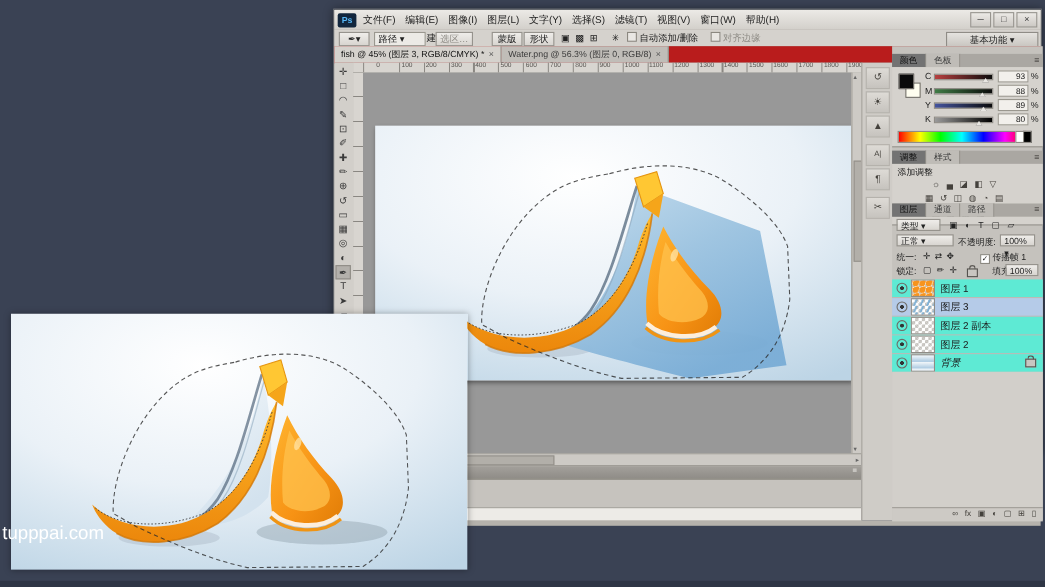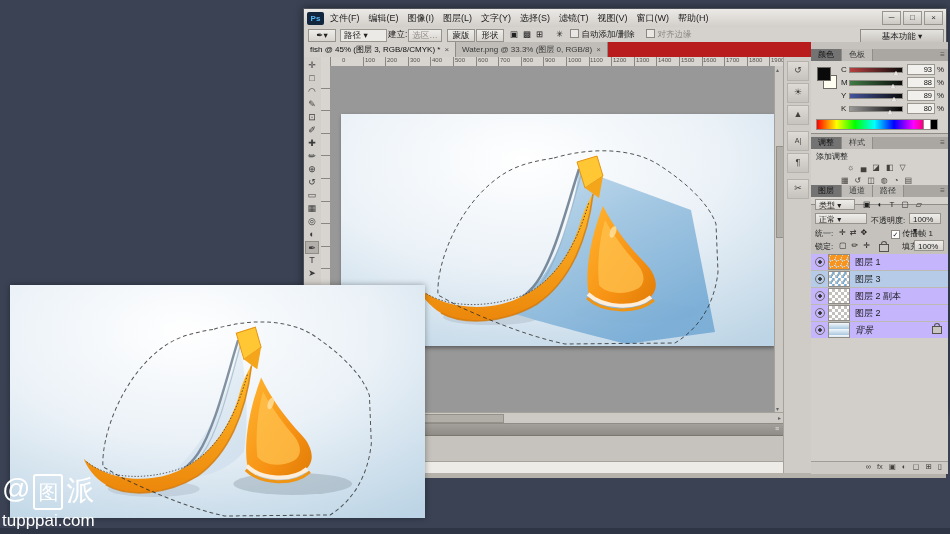--- a/index.html
+++ b/index.html
@@ -86,21 +86,21 @@
   #spec-w{position:absolute;width:6px;height:9px;background:#fff;border:1px solid #8f8c86}
   #spec-k{position:absolute;width:6px;height:9px;background:#000;border:1px solid #8f8c86}
   .swatch{position:absolute;width:12px;height:12px;border:1px solid #6e6b66}
 
   
   .adjrow{position:absolute;left:0;width:137px;text-align:center;font-size:8px;color:#44413c;letter-spacing:6px}
 
   
   .lrow{position:absolute;left:0;width:137px;font-size:8px;color:#222}
   .sel{border:1px solid #96938d;background:linear-gradient(#efedea,#d8d5d0);display:inline-block;text-align:left;padding:0 3px;box-sizing:border-box}
-  .lay{position:absolute;left:0;width:137px;height:16px;background:#c4b5fd;border-bottom:1px solid #bdbab5;display:flex;align-items:center}
+  .lay{position:absolute;left:0;width:137px;height:16px;background:#5eead4;border-bottom:1px solid #bdbab5;display:flex;align-items:center}
   .lay.selected{background:#b5cbe8}
   .eye{width:8px;height:8px;border-radius:50%;border:1px solid #6e6b66;margin:0 3px 0 4px;background:radial-gradient(circle,#333 1.5px,transparent 2px)}
   .thumb{width:20px;height:14px;border:1px solid #8f8c86;margin-right:5px;background-color:#fff;
      background-image:linear-gradient(45deg,#c3c0bb 25%,transparent 25%,transparent 75%,#c3c0bb 75%),linear-gradient(45deg,#c3c0bb 25%,transparent 25%,transparent 75%,#c3c0bb 75%);
      background-size:6px 6px;background-position:0 0,3px 3px}
   .th-orange{background-image:radial-gradient(circle at 55% 45%,#f7941e 0 2.5px,transparent 3px),radial-gradient(circle at 35% 65%,#f7941e 0 1.5px,transparent 2px),linear-gradient(45deg,#c3c0bb 25%,transparent 25%,transparent 75%,#c3c0bb 75%),linear-gradient(45deg,#c3c0bb 25%,transparent 25%,transparent 75%,#c3c0bb 75%)}
   .th-water{background-image:linear-gradient(115deg,transparent 35%,#8fbcdc 42%,#6fa6cf 58%,transparent 65%),linear-gradient(45deg,#c3c0bb 25%,transparent 25%,transparent 75%,#c3c0bb 75%),linear-gradient(45deg,#c3c0bb 25%,transparent 25%,transparent 75%,#c3c0bb 75%)}
   .th-bg{background-image:linear-gradient(180deg,#f4f8fb,#a9c8e0)}
   .lname{font-size:9px;color:#1c1c1c}
   .locksym{position:relative;width:8px;height:6px;border:1px solid #55524e;background:#c9c6c1;margin-left:auto;margin-right:6px}
@@ -144,37 +144,37 @@
       <span class="wbtn">─</span>
       <span class="wbtn">□</span>
       <span class="wbtn">×</span>
     </span>
   </div>
 
   <div id="optbar" class="a">
     <span class="ob obox" style="left:4px;width:26px"><span>✒</span><span>▾</span></span>
     <span class="ob ibox" style="left:36px;width:42px;padding-left:3px"><span>路径</span> <span>▾</span></span>
     <span class="ob" style="left:84px">建立:</span>
-    <span class="ob obox dim" style="left:104px;width:32px">选区…</span>
+    <span class="ob obox dim" style="left:92px;width:32px">选区…</span>
     <span class="ob obox" style="left:143px;width:26px">蒙版</span>
     <span class="ob obox" style="left:172px;width:26px">形状</span>
     <span class="ob" style="left:206px;letter-spacing:5px"><span>▣</span><span>▩</span><span>⊞</span></span>
     <span class="ob" style="left:252px">✳</span>
     <span class="ob" style="left:266px"><span class="cb"></span> <span>自动添加/删除</span></span>
     <span class="ob dim" style="left:342px"><span class="cb"></span> <span>对齐边缘</span></span>
   </div>
 
   <div id="wsbtn" class="a">
     <span>基本功能</span>
     <span>▾</span>
   </div>
 
   <div id="tabsrow" class="a">
     <span class="dtab active"><span>fish @ 45% (图层 3, RGB/8/CMYK) *</span><span class="x">×</span></span>
-    <span class="dtab"><span>Water.png @ 33.3% (图层 0, RGB/8)</span><span class="x">×</span></span>
+    <span class="dtab"><span>Water.png @ 56.3% (图层 0, RGB/8)</span><span class="x">×</span></span>
   </div>
 
   <div id="toolbar" class="a">
     <span class="tool" style="top:2px">✛</span>
     <span class="tool" style="top:15px">□</span>
     <span class="tool" style="top:28px">◠</span>
     <span class="tool" style="top:41px">✎</span>
     <span class="tool" style="top:54px">⊡</span>
     <span class="tool" style="top:67px">✐</span>
     <span class="tool" style="top:80px">✚</span>
@@ -451,19 +451,16 @@
     <path d="M262,92 C272,112 288,133 304,149 C316,161 319,176 308,184 C290,197 258,194 248,182 C243,158 250,122 262,92 Z" fill="url(#iWedge)"></path>
     <path d="M264,106 C274,124 287,140 297,151 C305,161 304,171 296,175 C282,182 264,179 258,171 C256,150 258,127 264,106 Z" fill="#ffc14d" opacity="0.75"></path>
     <ellipse cx="272" cy="118" rx="3" ry="6" fill="#ffe1a0" opacity="0.8" transform="rotate(20 272 118)"></ellipse>
     <path d="M247,180 C262,194 294,196 310,183" stroke="#fdeedb" stroke-width="4" fill="none"></path>
     <path d="M246,184 C262,199 296,200 313,186" stroke="#f09413" stroke-width="3" fill="none"></path>
     <path d="M213,44 C250,33 292,34 318,51 C346,69 368,90 375,110 L377,158 C373,192 357,215 334,229 L224,230 C186,222 148,206 119,193 L97,181 C95,150 117,92 158,63 C176,50 195,47 213,44 Z" fill="none" stroke="#2a2a2a" stroke-width="1" stroke-dasharray="4,3" opacity="0.8"></path>
   </svg>
 </div>
 
 <div id="wm" class="a">
-  <div class="nw">
-    <span class="at">@</span><span class="box">图</span><span class="g2">派</span>
-  </div>
   <div class="site">tupppai.com</div>
 </div>
 
 <div id="botband" class="a"></div>
 
 </body></html>

